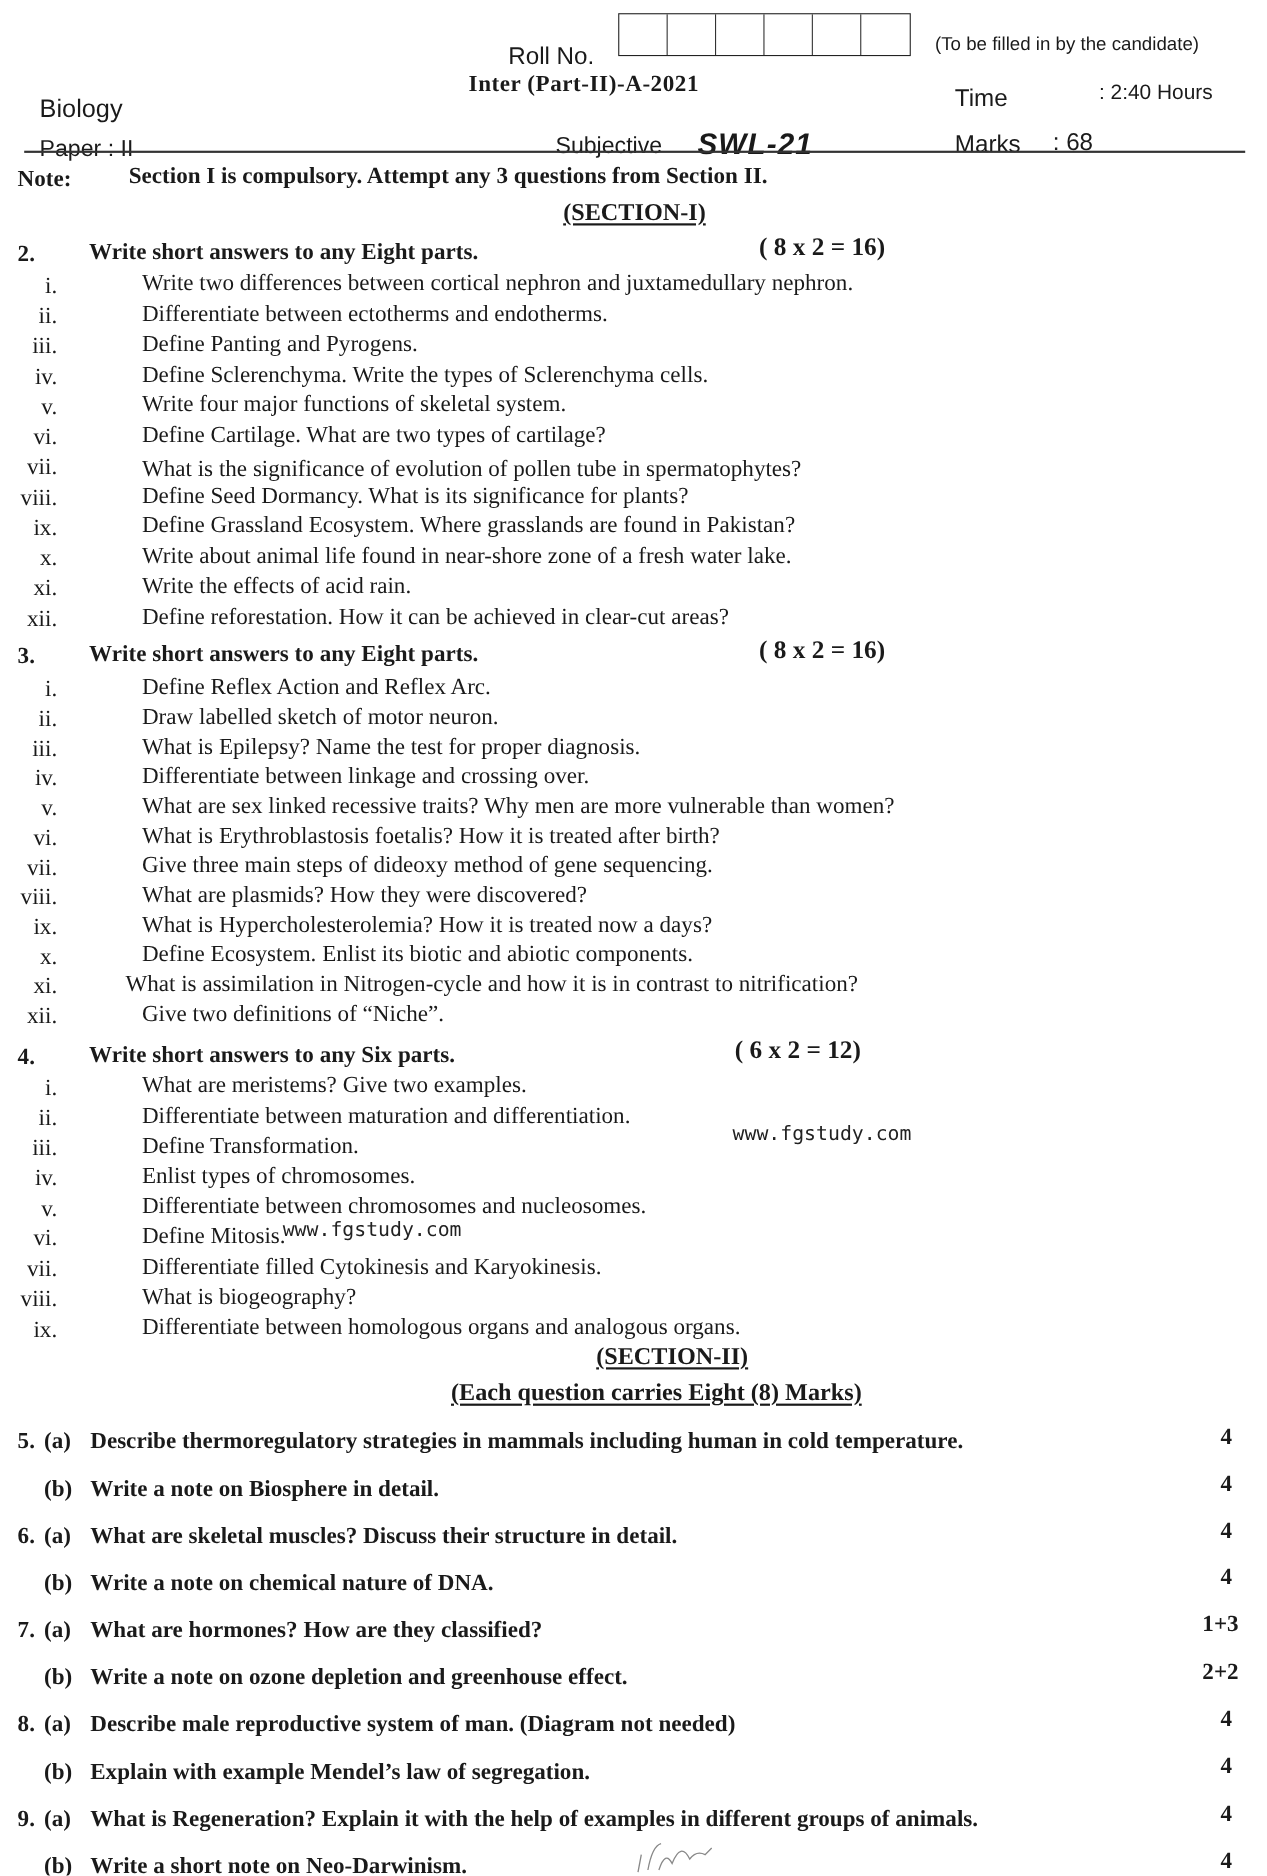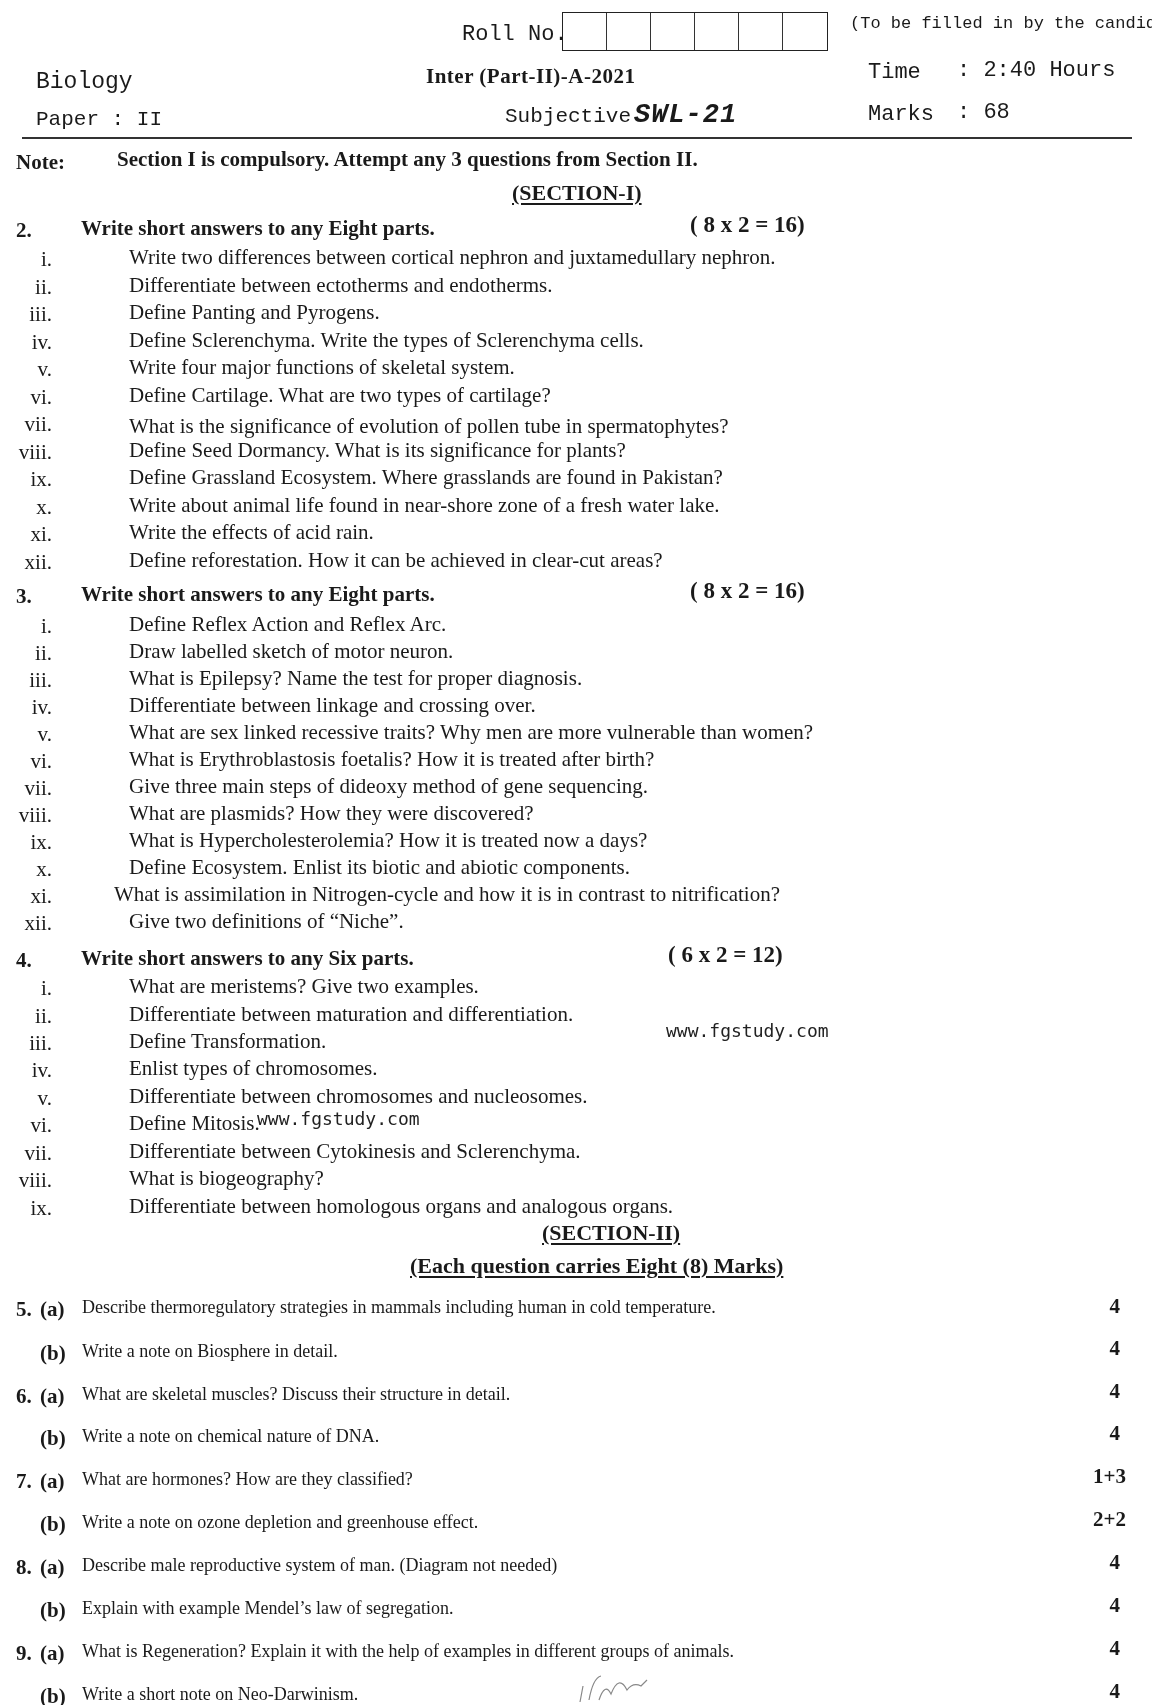--- a/index.html
+++ b/index.html
@@ -1,50 +1,50 @@
 <!DOCTYPE html>
 <html><head>
 <meta charset="utf-8">
 <style>
   html, body { margin: 0; padding: 0; background: #ffffff; }
   body { width: 1152px; height: 1705px; position: relative; overflow: hidden; color: #1a1a1a; }
   .serif { font-family: "Liberation Serif", "DejaVu Serif", serif; }
-  .sans { font-family: Liberation Mono, monospace; }
+  .sans { font-family: Liberation Sans, sans-serif; margin-top: 16px; }
   .mono { font-family: "DejaVu Sans Mono", "Liberation Mono", monospace; }
   .abs { position: absolute; white-space: nowrap; }
 
   
   .roll-label { left: 462px; top: 22px; font-size: 22px; }
   .roll-boxes { left: 562px; top: 12px; height: 37px; display: flex; border: 1.5px solid #222; }
   .roll-cell { width: 44px; height: 37px; border-right: 1.2px solid #333; box-sizing: border-box; }
   .roll-cell:last-child { border-right: none; }
   .roll-note { left: 850px; top: 14px; font-size: 17px; }
   .subject { left: 36px; top: 69px; font-size: 23px; }
   .paper { left: 36px; top: 108px; font-size: 21px; }
   .inter { left: 426px; top: 64px; font-size: 21px; font-weight: bold; letter-spacing: 0.5px; }
   .subjective { left: 505px; top: 105px; font-size: 21px; }
   .handwritten { left: 634px; top: 100px; font-size: 27px; font-weight: bold; font-style: italic; letter-spacing: 1px; }
   .time-label { left: 868px; top: 60px; font-size: 22px; }
-  .time-value { left: 957px; top: 58px; font-size: 22px; }
+  .time-value { left: 999px; top: 58px; font-size: 19px; }
   .marks-label { left: 868px; top: 102px; font-size: 22px; }
   .marks-value { left: 957px; top: 100px; font-size: 22px; }
   .header-rule { position: absolute; left: 22px; top: 137px; width: 1110px; height: 0; border-top: 2px solid #333; }
 
   .note-label { left: 16px; top: 150px; font-size: 21px; font-weight: bold; }
   .note-text { left: 117px; top: 147px; font-size: 21px; font-weight: bold; }
   .sec-title { font-size: 22px; font-weight: bold; text-decoration: underline; text-underline-offset: 3px; text-decoration-thickness: 2px; }
 
   .q-num { font-size: 21px; font-weight: bold; }
   .q-head { font-size: 21px; font-weight: bold; }
   .q-marks { font-size: 23px; font-weight: bold; }
   .item-num { font-size: 21px; width: 52px; text-align: right; }
   .item-text { font-size: 21px; margin-left: 48px; }
 
   .s2-num { font-size: 21px; font-weight: bold; }
-  .s2-text { font-size: 18px; }
+  .s2-text { font-size: 21px; font-weight: bold; }
   .s2-mark { font-size: 21px; font-weight: bold; text-align: right; }
 
   .watermark { font-size: 18px; color: #222; }
 </style>
 </head>
 <body>
 
 <div class="abs sans roll-label">Roll No.</div>
 <div class="abs roll-boxes">
   <div class="roll-cell"></div>
@@ -142,21 +142,21 @@
   <div class="abs serif item-text" style="left:81px; top:1002px;">Differentiate between maturation and differentiation.</div>
   <div class="abs serif item-num" style="left:0px; top:1031px;">iii.</div>
   <div class="abs serif item-text" style="left:81px; top:1029px;">Define Transformation.</div>
   <div class="abs serif item-num" style="left:0px; top:1058px;">iv.</div>
   <div class="abs serif item-text" style="left:81px; top:1056px;">Enlist types of chromosomes.</div>
   <div class="abs serif item-num" style="left:0px; top:1086px;">v.</div>
   <div class="abs serif item-text" style="left:81px; top:1084px;">Differentiate between chromosomes and nucleosomes.</div>
   <div class="abs serif item-num" style="left:0px; top:1113px;">vi.</div>
   <div class="abs serif item-text" style="left:81px; top:1111px;">Define Mitosis.</div>
   <div class="abs serif item-num" style="left:0px; top:1141px;">vii.</div>
-  <div class="abs serif item-text" style="left:81px; top:1139px;">Differentiate between Cytokinesis and Sclerenchyma.</div>
+  <div class="abs serif item-text" style="left:81px; top:1139px;">Differentiate filled Cytokinesis and Karyokinesis.</div>
   <div class="abs serif item-num" style="left:0px; top:1168px;">viii.</div>
   <div class="abs serif item-text" style="left:81px; top:1166px;">What is biogeography?</div>
   <div class="abs serif item-num" style="left:0px; top:1196px;">ix.</div>
   <div class="abs serif item-text" style="left:81px; top:1194px;">Differentiate between homologous organs and analogous organs.</div>
 </div>
 
 <div class="abs mono watermark" style="left:666px; top:1020px;">www.fgstudy.com</div>
 <div class="abs mono watermark" style="left:257px; top:1108px;">www.fgstudy.com</div>
 
 <div class="abs serif sec-title" style="left:542px; top:1220px;">(SECTION-II)</div>

